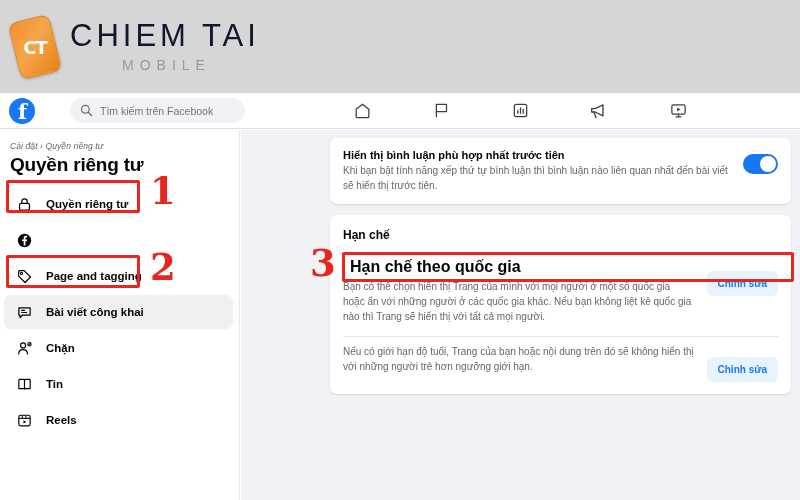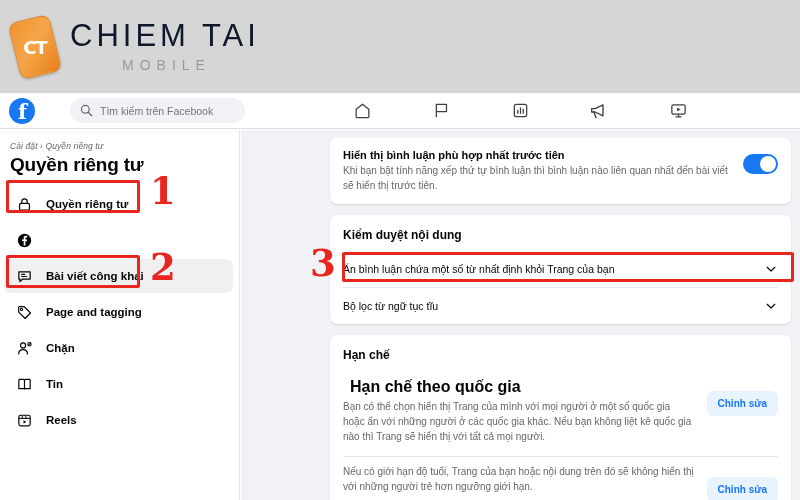--- a/index.html
+++ b/index.html
@@ -269,38 +269,38 @@
 
     <div class="nav-item">
       <span class="nav-icon">
         <svg width="17" height="17" viewBox="0 0 24 24">
           <circle cx="12" cy="12" r="9.4" fill="#050505"></circle>
           <path d="M13.3 19.2v-6.3h2.1l.32-2.45h-2.42V8.9c0-.7.2-1.18 1.2-1.18h1.28V5.53c-.22-.03-.98-.1-1.86-.1-1.84 0-3.1 1.12-3.1 3.19v1.81H8.5v2.45h2.32v6.3z" fill="#ffffff"></path>
         </svg>
       </span>
     </div>
 
+    <div class="nav-item">
+      <span class="nav-icon">
+        <svg width="17" height="17" viewBox="0 0 24 24">
+          <path d="M3.8 11.4V4.6a.9.9 0 0 1 .9-.9h6.8l9 9-7.7 7.7z" fill="none" stroke="#050505" stroke-width="1.7" stroke-linejoin="round"></path>
+          <circle cx="7.8" cy="7.7" r="1.5" fill="none" stroke="#050505" stroke-width="1.5"></circle>
+        </svg>
+      </span>
+      <span class="nav-label">Page and tagging</span>
+    </div>
+
     <div class="nav-item selected">
       <span class="nav-icon">
         <svg width="17" height="17" viewBox="0 0 24 24">
           <path d="M4 5.4h16v10.2H9.4L5.6 19.3v-3.7H4z" fill="none" stroke="#050505" stroke-width="1.7" stroke-linejoin="round"></path>
           <path d="M8 9h4M8 12h7" stroke="#050505" stroke-width="1.5" stroke-linecap="round"></path>
         </svg>
       </span>
       <span class="nav-label">Bài viết công khai</span>
-    </div>
-
-    <div class="nav-item">
-      <span class="nav-icon">
-        <svg width="17" height="17" viewBox="0 0 24 24">
-          <path d="M3.8 11.4V4.6a.9.9 0 0 1 .9-.9h6.8l9 9-7.7 7.7z" fill="none" stroke="#050505" stroke-width="1.7" stroke-linejoin="round"></path>
-          <circle cx="7.8" cy="7.7" r="1.5" fill="none" stroke="#050505" stroke-width="1.5"></circle>
-        </svg>
-      </span>
-      <span class="nav-label">Page and tagging</span>
     </div>
 
     <div class="nav-item">
       <span class="nav-icon">
         <svg width="17" height="17" viewBox="0 0 24 24">
           <circle cx="10" cy="7.6" r="3.5" fill="none" stroke="#050505" stroke-width="1.7"></circle>
           <path d="M3.8 19.6c0-3.6 2.8-5.9 6.2-5.9s6.2 2.3 6.2 5.9" fill="none" stroke="#050505" stroke-width="1.7" stroke-linecap="round"></path>
           <circle cx="19" cy="6" r="2.4" fill="none" stroke="#050505" stroke-width="1.5"></circle>
           <line x1="17.4" y1="7.6" x2="20.6" y2="4.4" stroke="#050505" stroke-width="1.5"></line>
         </svg>
@@ -338,39 +338,20 @@
   <div class="card">
     <div class="card-row">
       <div class="card-row-text">
         <div class="row-title">Hiển thị bình luận phù hợp nhất trước tiên</div>
         <div class="row-desc">Khi bạn bật tính năng xếp thứ tự bình luận thì bình luận nào liên quan nhất đến bài viết sẽ hiển thị trước tiên.</div>
       </div>
       <div class="toggle"></div>
     </div>
   </div>
 
-  <div class="card">
-    <div class="section-head">Kiểm duyệt nội dung</div>
-
-    <div class="accordion">
-      <span class="accordion-label">Ẩn bình luận chứa một số từ nhất định khỏi Trang của bạn</span>
-      <svg width="14" height="14" viewBox="0 0 24 24">
-        <path d="M5.5 9l6.5 6.4L18.5 9" fill="none" stroke="#050505" stroke-width="2" stroke-linecap="round" stroke-linejoin="round"></path>
-      </svg>
-    </div>
-
-    <div class="divider"></div>
-
-    <div class="accordion">
-      <span class="accordion-label">Bộ lọc từ ngữ tục tĩu</span>
-      <svg width="14" height="14" viewBox="0 0 24 24">
-        <path d="M5.5 9l6.5 6.4L18.5 9" fill="none" stroke="#050505" stroke-width="2" stroke-linecap="round" stroke-linejoin="round"></path>
-      </svg>
-    </div>
-  </div>
 
   <div class="card">
     <div class="section-head">Hạn chế</div>
 
     <div class="restrict-row">
       <div class="restrict-text">
         <div class="restrict-title">Hạn chế theo quốc gia</div>
         <div class="restrict-desc">Bạn có thể chọn hiển thị Trang của mình với mọi người ở một số quốc gia hoặc ẩn với những người ở các quốc gia khác. Nếu bạn không liệt kê quốc gia nào thì Trang sẽ hiển thị với tất cả mọi người.</div>
       </div>
       <button class="btn-edit">Chỉnh sửa</button>

